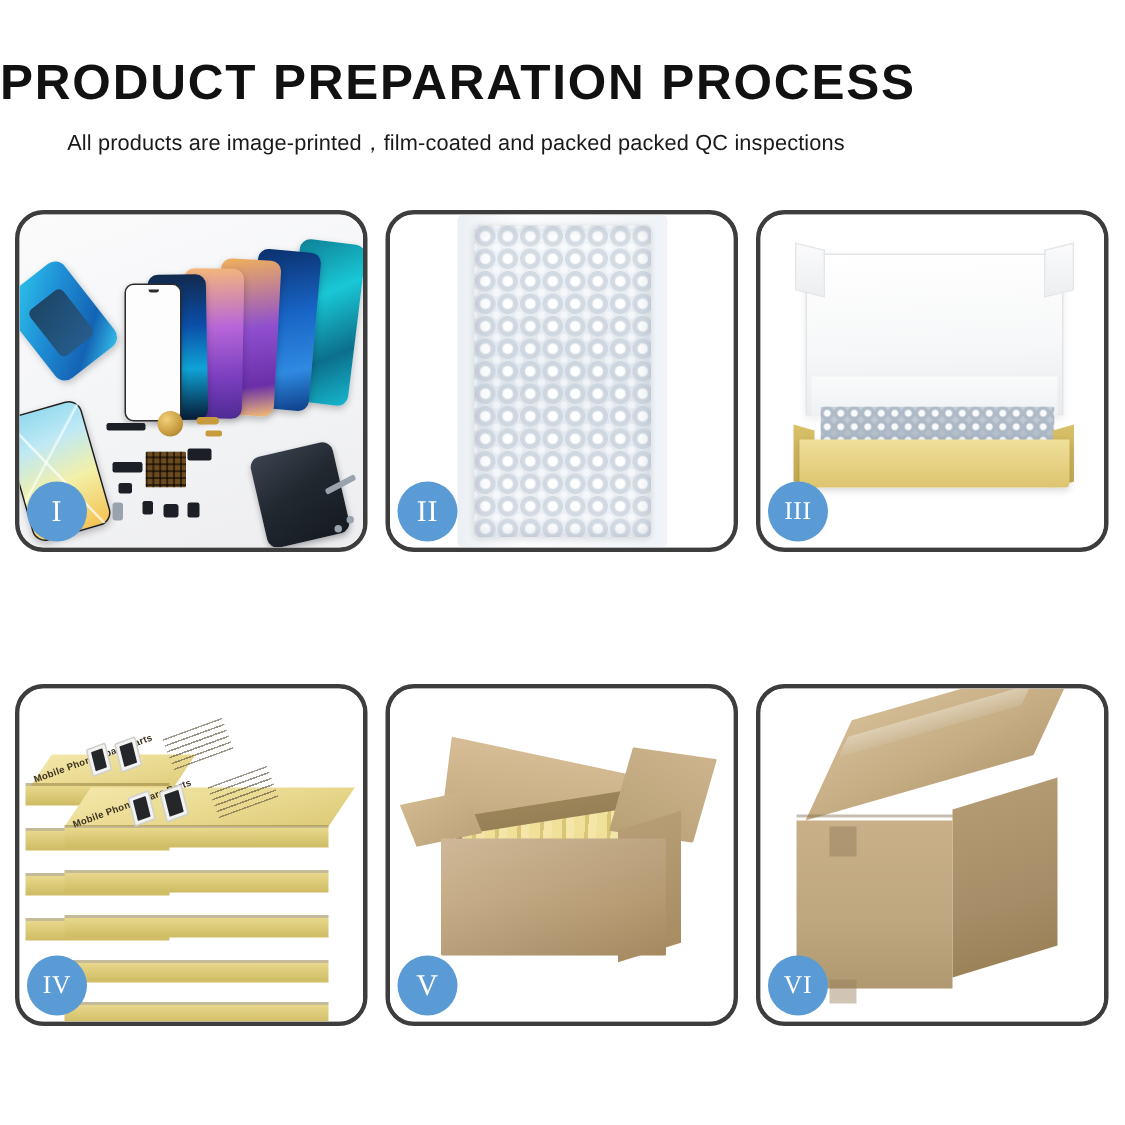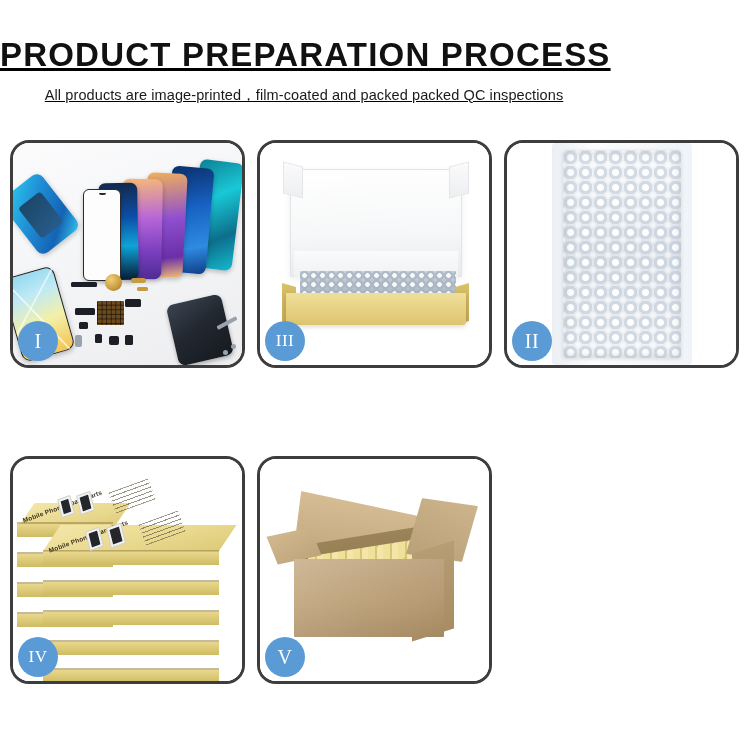--- a/index.html
+++ b/index.html
@@ -11,21 +11,20 @@
     font-family: "Liberation Sans", sans-serif;
     overflow: hidden;
     position: relative;
   }
 
   
   .header {
     width: 608px;
     padding-top: 38px;
     text-align: center;
-    text-decoration: underline;
   }
   .title {
     font-family: "Liberation Sans", sans-serif;
     font-size: 33px;
     font-weight: 700;
     letter-spacing: 1.2px;
     color: #111111;
     line-height: 1.05;
     white-space: nowrap;
   }
@@ -530,37 +529,37 @@
       <div class="chip dark" style="left:112px;bottom:20px;width:8px;height:10px;"></div>
       <div class="chip silver" style="left:62px;bottom:18px;width:7px;height:12px;border-radius:2px;"></div>
       <div class="chip silver" style="right:6px;bottom:16px;width:5px;height:5px;border-radius:50%;"></div>
       <div class="chip silver" style="right:14px;bottom:10px;width:5px;height:5px;border-radius:50%;"></div>
       <div class="chip silver" style="right:4px;bottom:40px;width:22px;height:4px;transform:rotate(-28deg);"></div>
     </div>
     <div class="badge">I</div>
   </div>
 
   <div class="panel">
+    <div class="panel-stage p2">
+      <div class="wrap-halo"></div>
+      <div class="bubble-sheet"></div>
+    </div>
+    <div class="badge">II</div>
+  </div>
+
+  <div class="panel">
     <div class="panel-stage p3">
       <div class="box3-lid"></div>
       <div class="box3-foam"></div>
       <div class="box3-inner"></div>
       <div class="box3-left-flap"></div>
       <div class="box3-right-flap"></div>
       <div class="box3-front"></div>
     </div>
     <div class="badge wide">III</div>
-  </div>
-
-  <div class="panel">
-    <div class="panel-stage p2">
-      <div class="wrap-halo"></div>
-      <div class="bubble-sheet"></div>
-    </div>
-    <div class="badge">II</div>
   </div>
 
   <div class="panel">
     <div class="panel-stage p4">
       <div class="stack">
 
         <div class="sbox" style="left:4px;top:44px;width:96px;height:34px;">
           <div class="top"></div>
             <div class="edge"></div>
             <div class="side"></div>
@@ -628,14 +627,26 @@
       <div class="c5-inner-back"></div>
       <div class="c5-contents"></div>
       <div class="c5-flap-right"></div>
       <div class="c5-flap-left"></div>
       <div class="c5-side"></div>
       <div class="c5-body"></div>
     </div>
     <div class="badge">V</div>
   </div>
 
+  <div class="panel">
+    <div class="panel-stage p6">
+      <div class="c6-top"></div>
+      <div class="c6-tape"></div>
+      <div class="c6-side"></div>
+      <div class="c6-front"></div>
+      <div class="c6-fold"></div>
+      <div class="c6-tab"></div>
+      <div class="c6-tab2"></div>
+    </div>
+    <div class="badge wide">VI</div>
+  </div>
 
 </div>
 
 </body></html>

